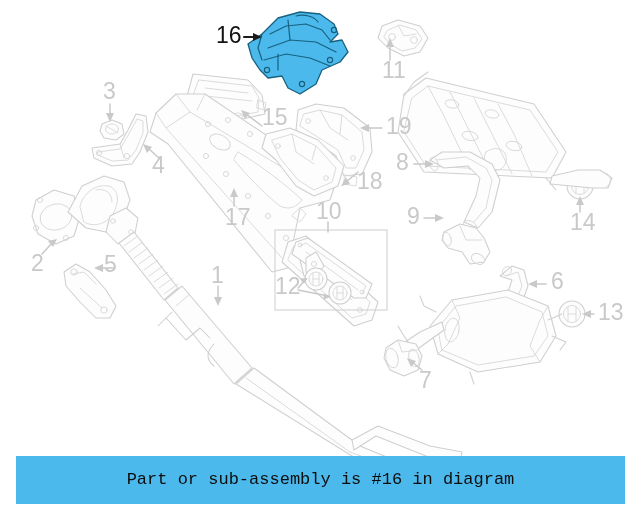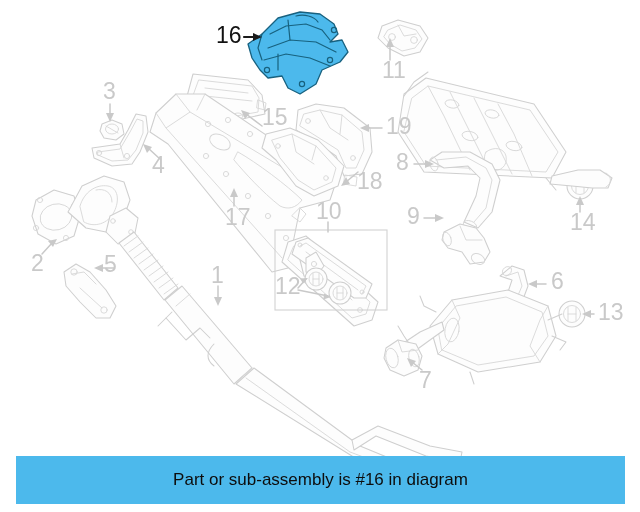--- a/index.html
+++ b/index.html
@@ -105,21 +105,21 @@
     height: 48px;
     background: #4cb9ec;
     box-sizing: border-box;
     display: flex;
     flex-direction: column;
     align-items: center;
     justify-content: center;
     line-height: 1.12;
   }
   #footer-banner .banner-line {
-    font-family: Liberation Sans, sans-serif;
+    font-family: Liberation Mono, monospace;
     font-size: 17px;
     color: #0d0d0d;
     white-space: nowrap;
     letter-spacing: 0px;
   }
 </style>
 </head>
 <body>
 
 <div id="diagram-root">

